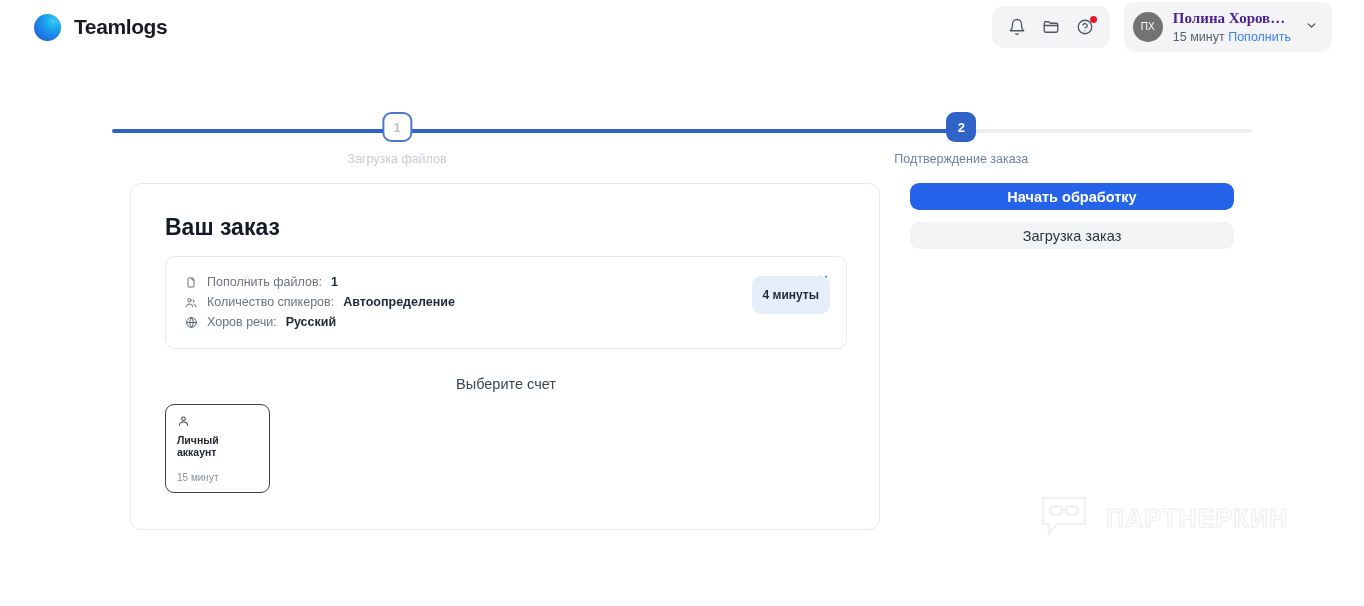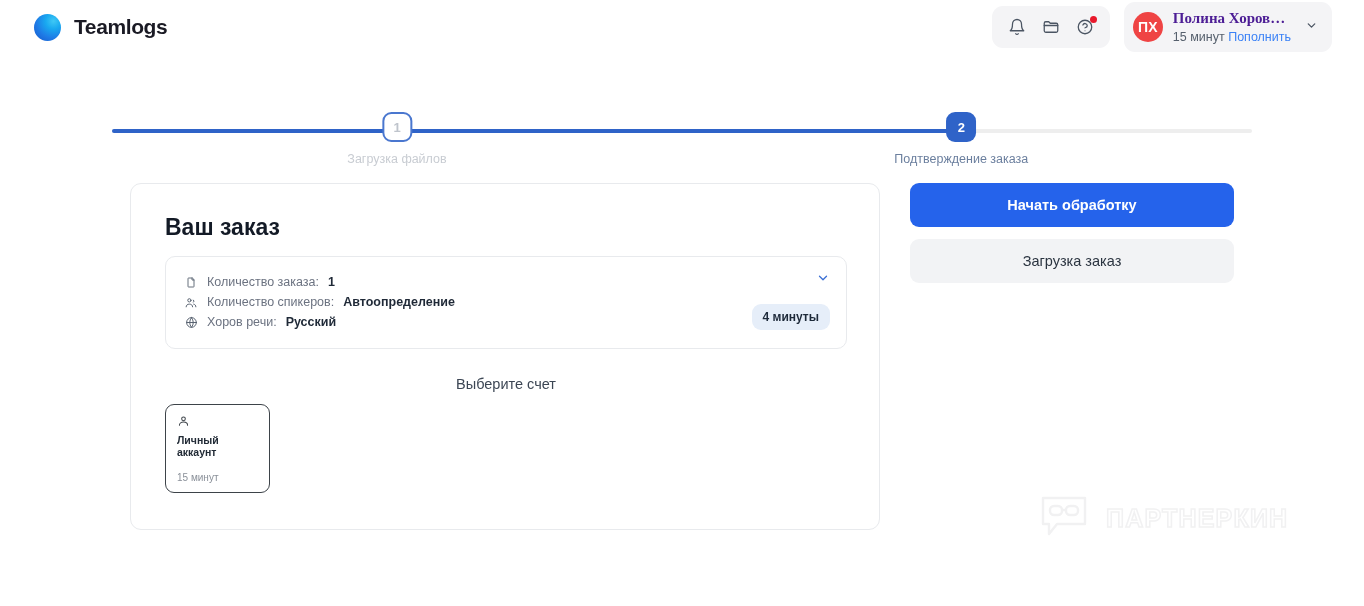--- a/index.html
+++ b/index.html
@@ -47,22 +47,22 @@
   }
 
   .user-chip {
     display: flex; align-items: center; gap: 10px;
     background: #f4f4f6; border-radius: 11px;
     padding: 7px 14px 7px 9px;
     cursor: pointer;
   }
   .avatar {
     width: 30px; height: 30px; border-radius: 50%;
-    background: #ef4444;
-    color: #fff; font-size: 14px; font-weight: bold;
+    background: #737373;
+    color: #fff; font-size: 10px; font-weight: normal;
     display: flex; align-items: center; justify-content: center;
     letter-spacing: 0.2px;
     flex: none;
   }
   .user-meta { line-height: 1.32; }
   .user-name { font-size: 15px; font-weight: bold; color: #4c1d95; font-family: Liberation Serif, serif; }
   .user-sub { font-size: 12.5px; color: #56606d; }
   .user-sub .topup { color: #3b82f6; cursor: pointer; }
   .chip-caret { margin-left: 4px; color: #4b5563; }
 
@@ -134,24 +134,24 @@
     margin-bottom: 1px;
   }
   .order-row .ico { width: 14px; display: flex; align-items: center; justify-content: center; color: #55606e; flex: none; }
   .order-label { color: #6b7280; }
   .order-value { font-weight: bold; color: #1f2937; }
   .collapse-caret {
     position: absolute; top: 14px; right: 16px;
     color: #3b6fd4; cursor: pointer; line-height: 0;
   }
   .duration-badge {
-    position: absolute; right: 16px; bottom: 18px;
+    position: absolute; right: 16px; bottom: 34px;
     background: #e6eef9; color: #1e2a3a;
     font-size: 12px; font-weight: bold;
-    border-radius: 9px; padding: 6px 11px;
+    border-radius: 9px; padding: 12px 11px;
     white-space: nowrap;
   }
 
   .account-heading {
     margin-top: 27px; margin-bottom: 12px;
     font-size: 14.5px; color: #3c4654; text-align: center;
   }
   .account-card {
     width: 105px;
     border: 1px solid #3d4349;
@@ -159,21 +159,21 @@
     padding: 9px 10px 9px 11px;
     cursor: pointer;
   }
   .account-card .person-ico { color: #3d4349; margin-bottom: 6px; line-height: 0; }
   .account-name { font-size: 10.5px; font-weight: bold; color: #222b36; margin-bottom: 14px; }
   .account-balance { font-size: 10px; color: #8a9099; }
 
   
   .actions { display: flex; flex-direction: column; gap: 12px; width: 324px; }
   .btn {
-    height: 44px; border-radius: 9px;
+    height: 27px; border-radius: 9px;
     display: flex; align-items: center; justify-content: center;
     font-size: 14.5px; cursor: pointer; border: none;
     font-family: inherit;
   }
   .btn-primary { background: #2563eb; color: #ffffff; font-weight: bold; }
   .btn-secondary { background: #f2f3f5; color: #2b3440; }
 
   
   .watermark {
     position: absolute; left: 1038px; top: 490px;
@@ -262,21 +262,21 @@
 
     <div class="order-box">
 
       <div class="order-row">
         <span class="ico">
           <svg width="12" height="13" viewBox="0 0 24 24" fill="none" stroke="#55606e" stroke-width="1.8" stroke-linecap="round" stroke-linejoin="round">
             <path d="M14 3H7a1 1 0 0 0-1 1v16a1 1 0 0 0 1 1h10a1 1 0 0 0 1-1V7z"></path>
               <path d="M14 3v4h4"></path>
           </svg>
         </span>
-        <span class="order-label">Количество заказа:</span>
+        <span class="order-label">Пополнить файлов:</span>
         <span class="order-value">1</span>
       </div>
 
       <div class="order-row">
         <span class="ico">
           <svg width="14" height="13" viewBox="0 0 24 24" fill="none" stroke="#55606e" stroke-width="1.8" stroke-linecap="round" stroke-linejoin="round">
             <circle cx="9" cy="8" r="3"></circle>
               <path d="M3 20c0-3.3 2.7-5 6-5s6 1.7 6 5"></path>
             <path d="M16.5 7.5a2.5 2.5 0 0 1 0 4"></path>
               <path d="M17 15c2.4.5 4 2.2 4 5"></path>

